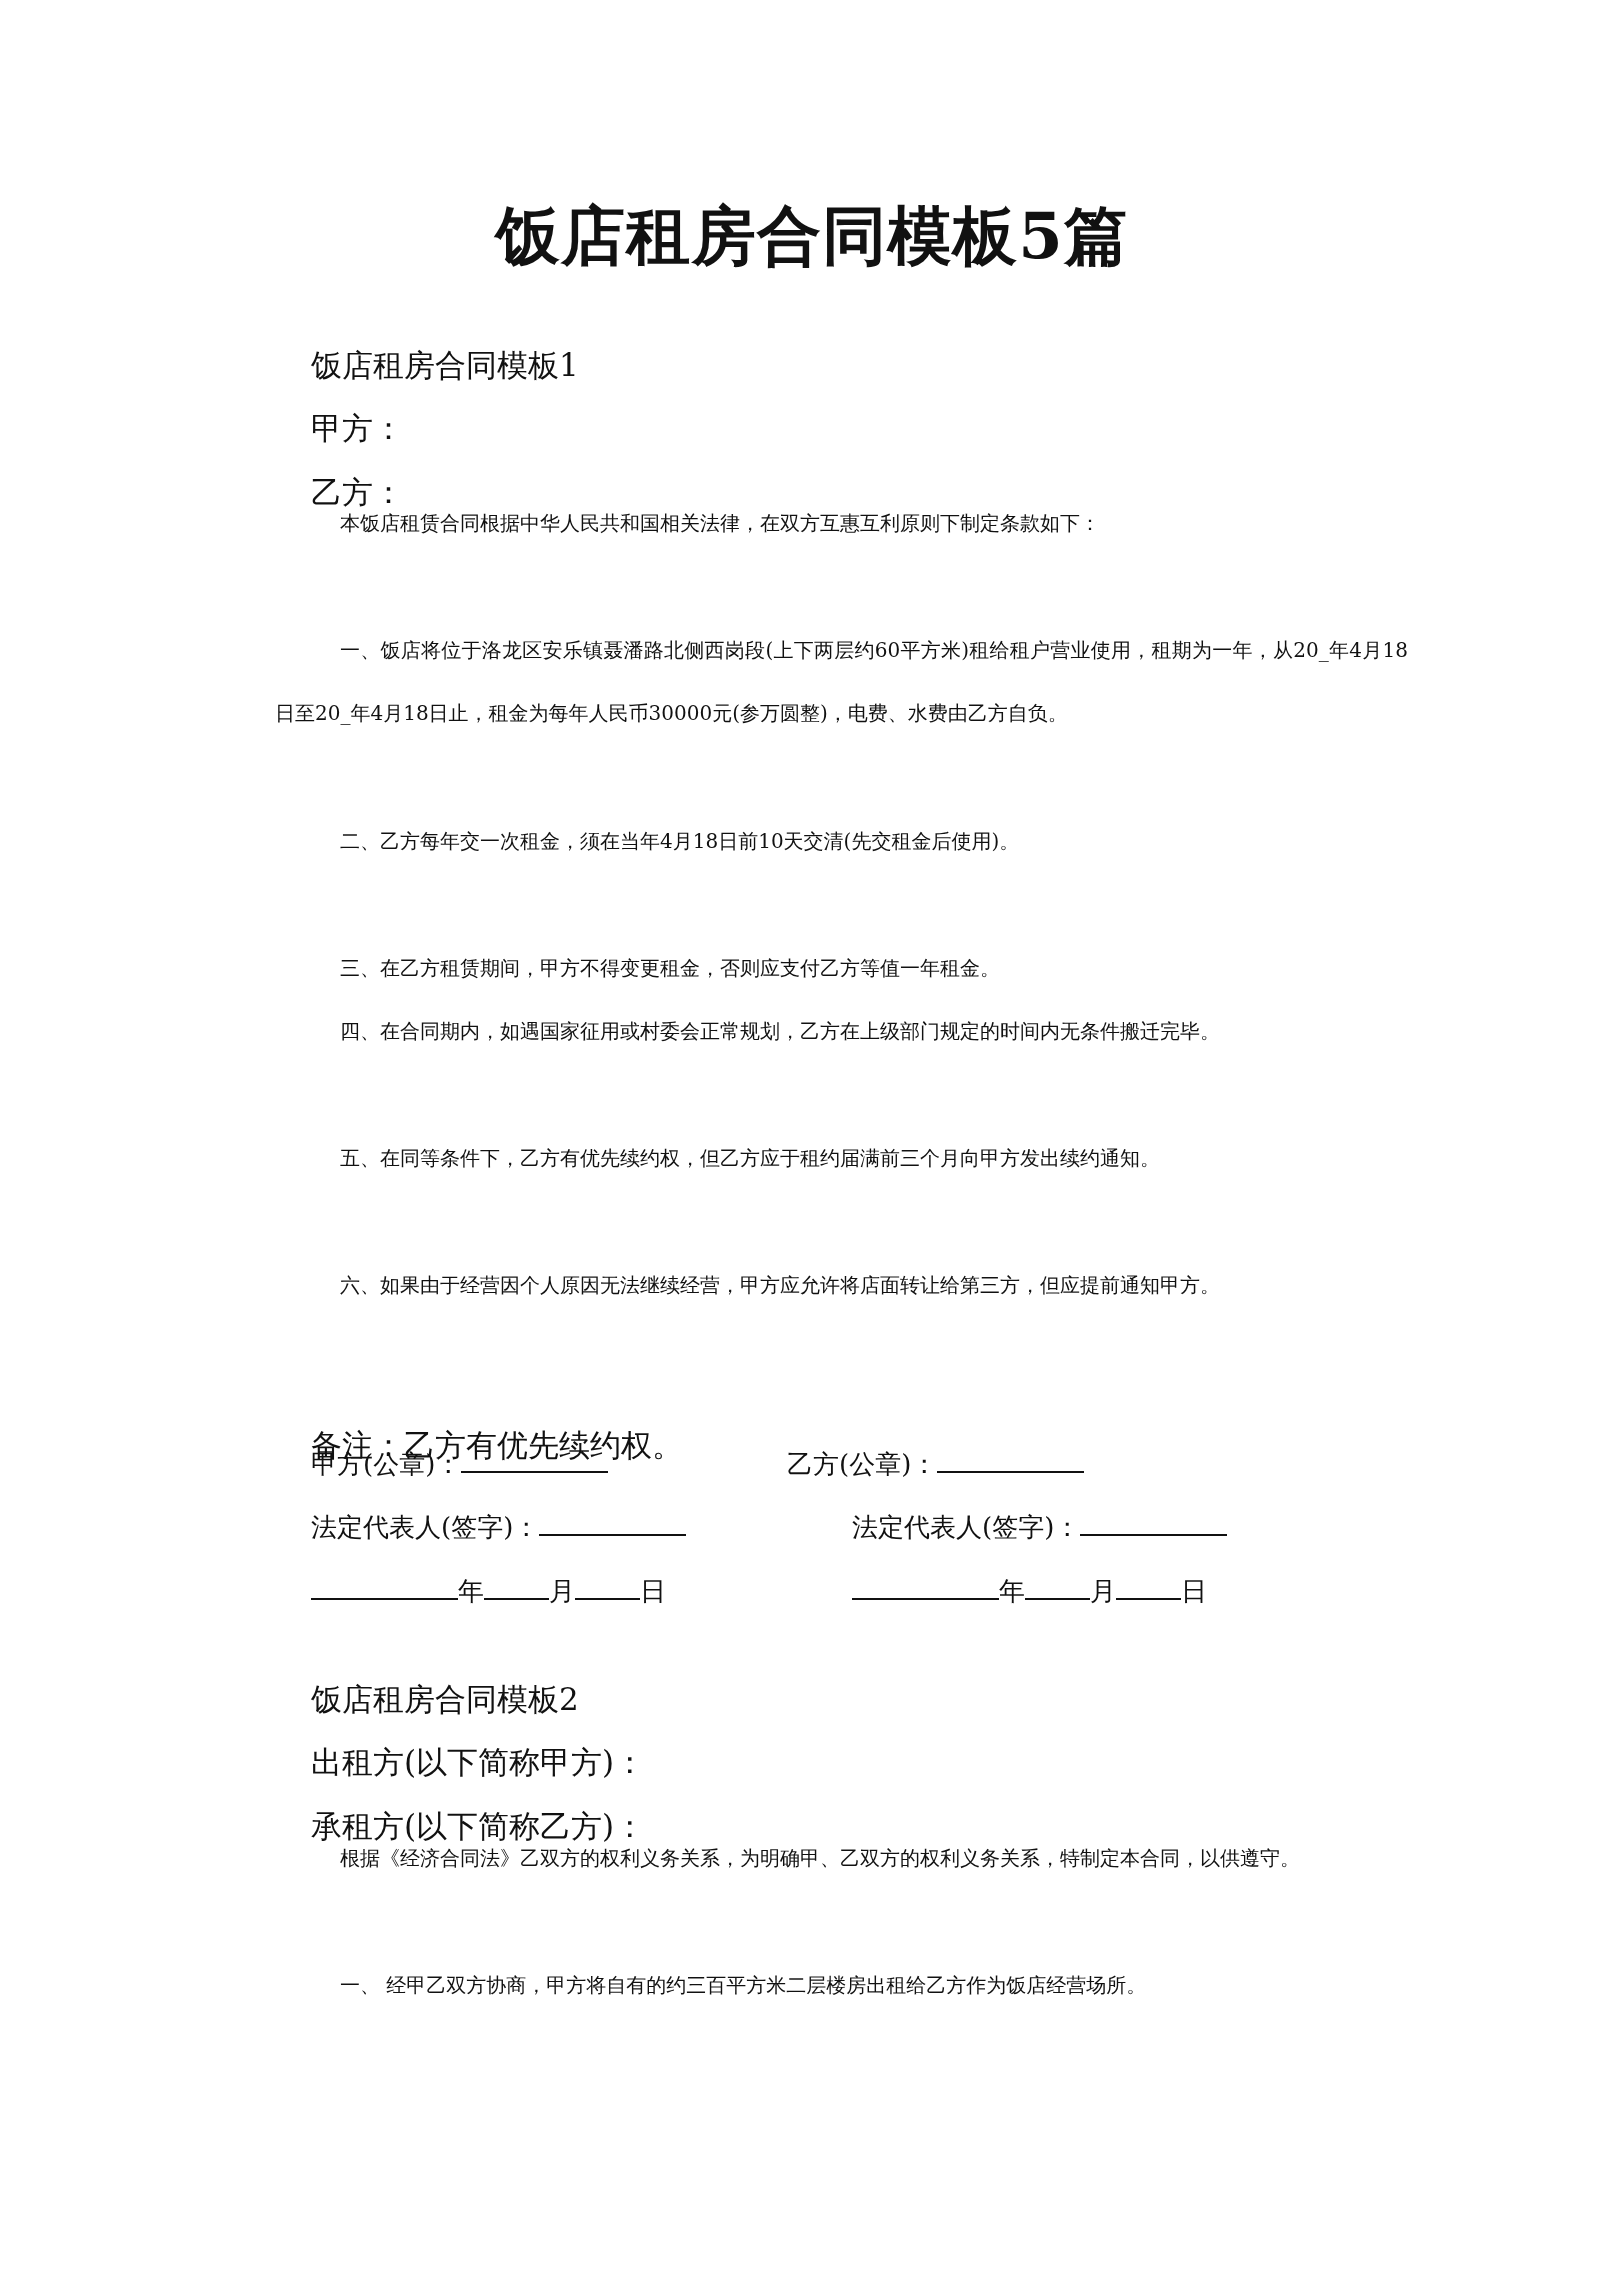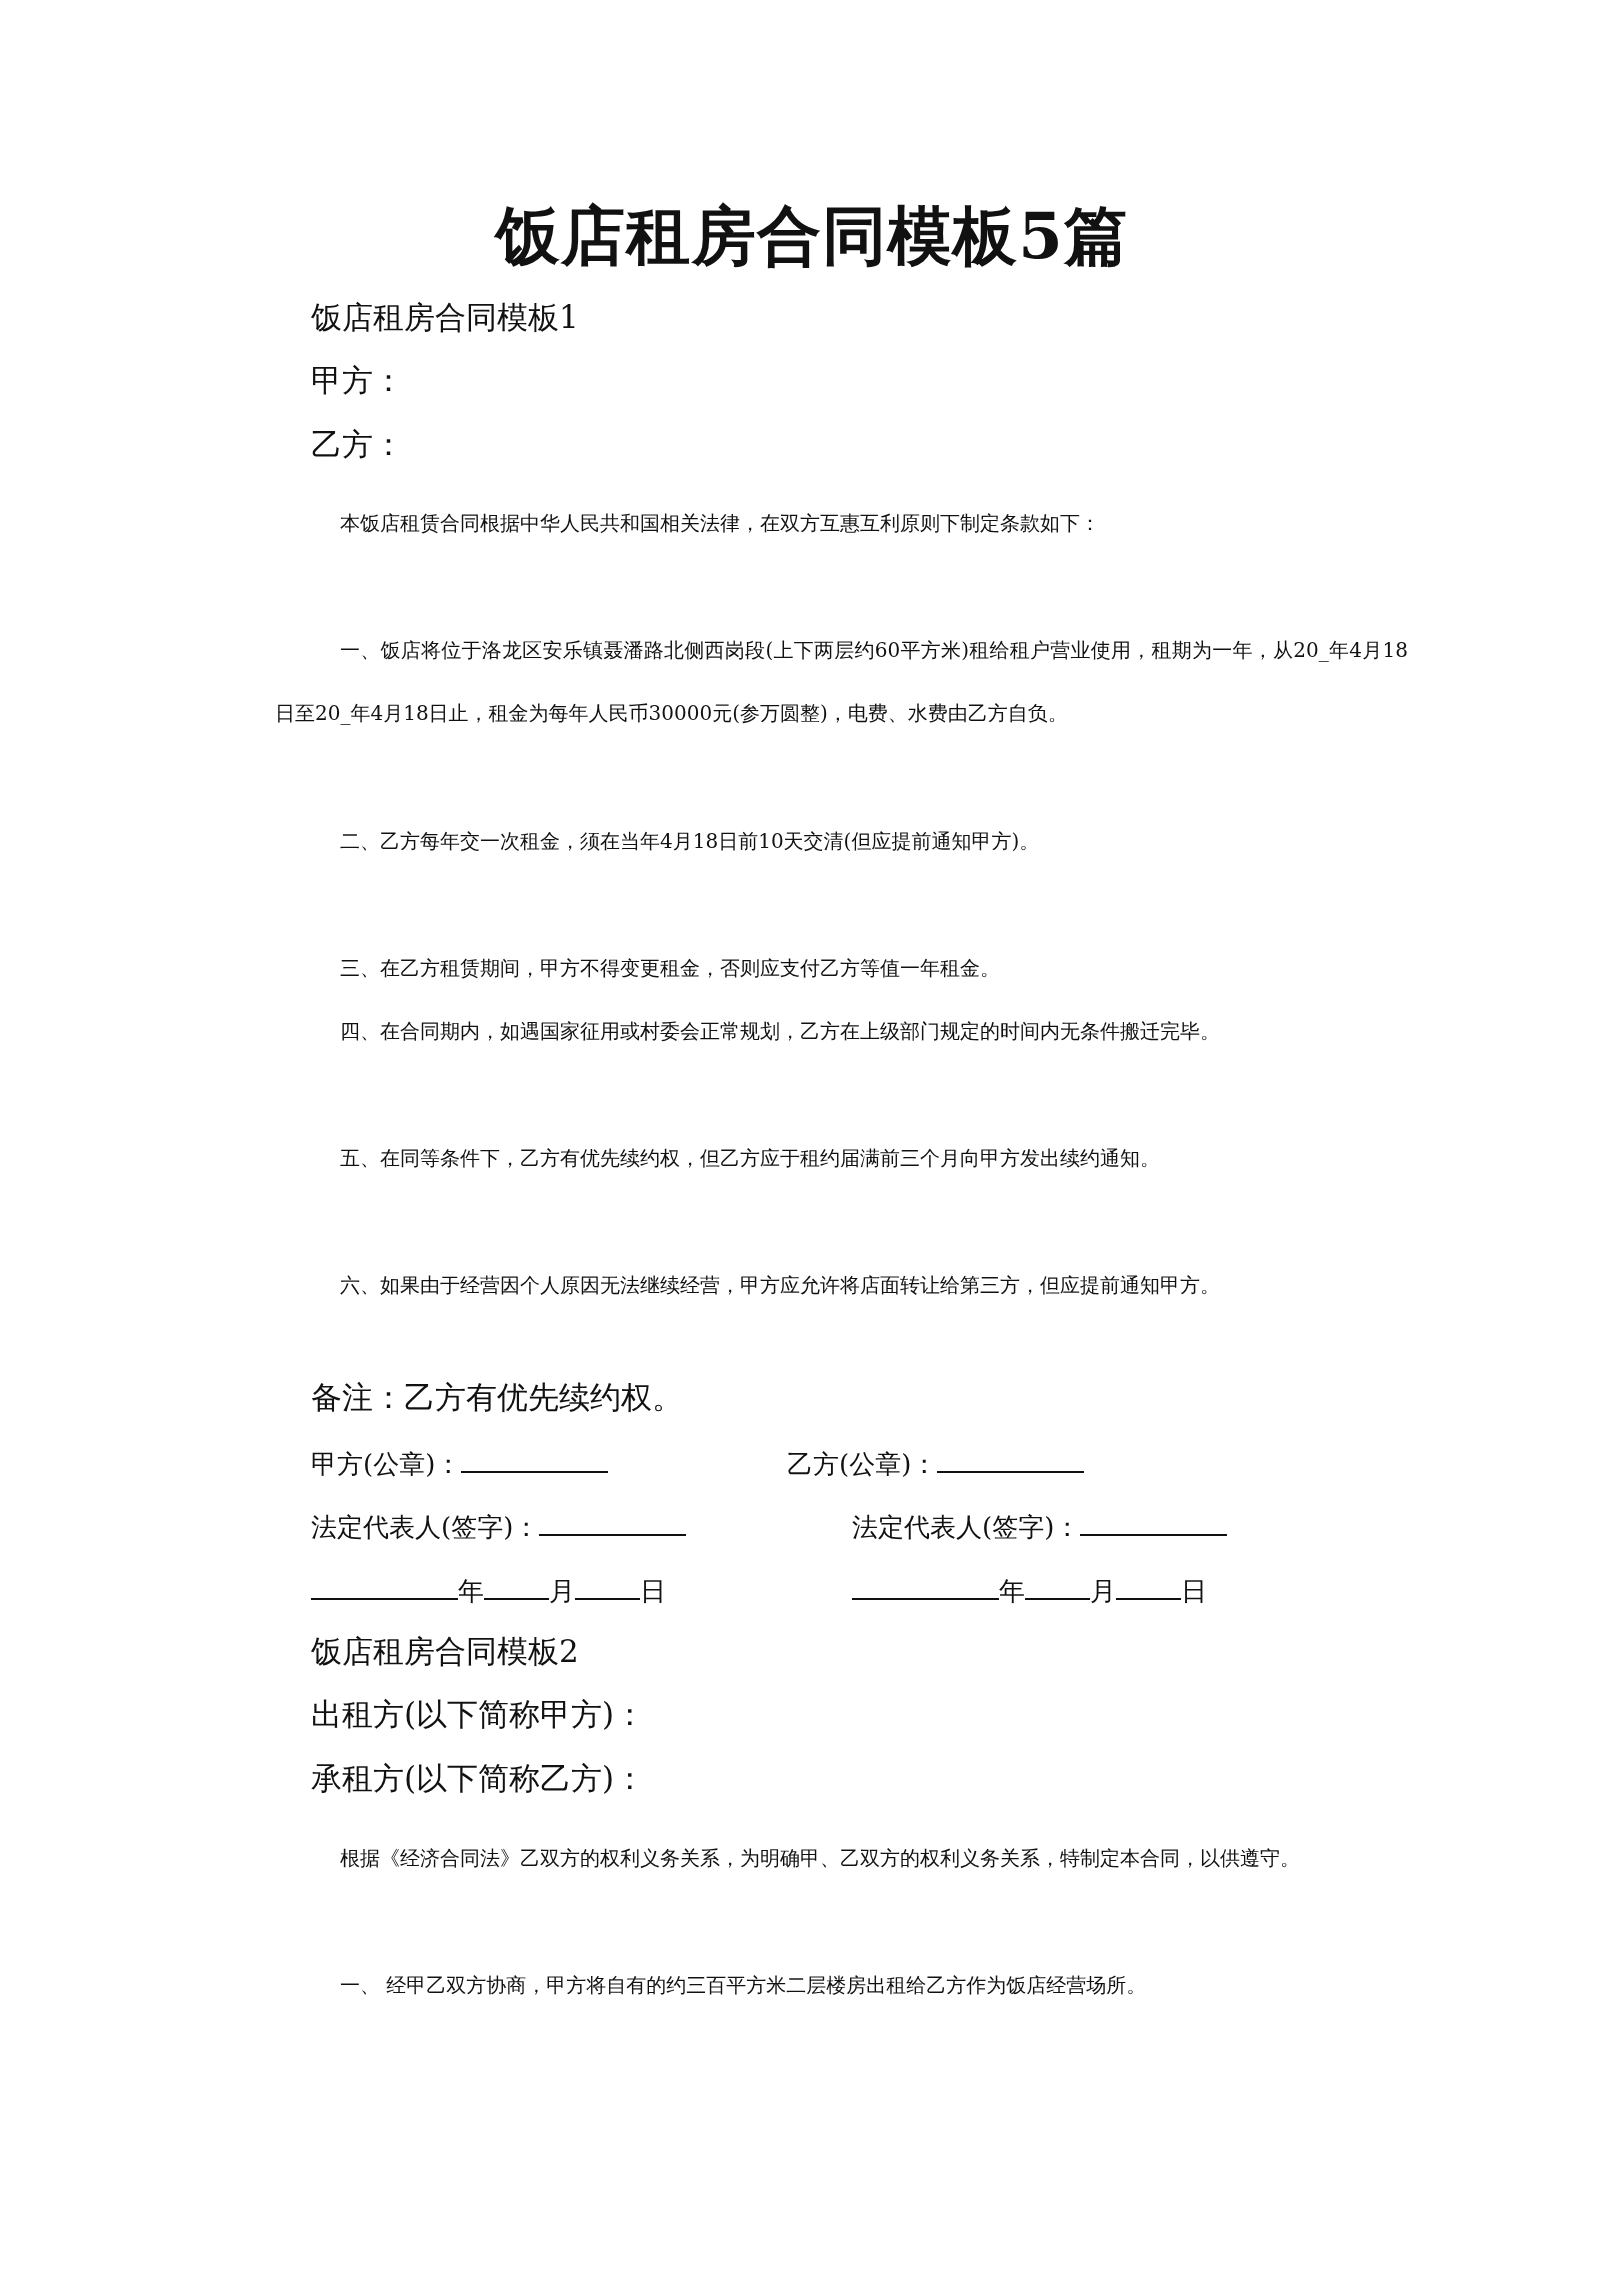--- a/index.html
+++ b/index.html
@@ -1,37 +1,37 @@
 <!DOCTYPE html>
 <html style="font-size:10.5px"><head>
 <meta charset="utf-8">
 <style>
   html, body { margin: 0; padding: 0; background: #ffffff; }
   body { width: 1623px; height: 2295px; position: relative; overflow: hidden; color: #111; font-family: "DejaVu Serif", "Liberation Serif", serif; }
   .page { position: absolute; left: 246px; top: 0; width: 1133px; }
   .title { position: absolute; left: 0; width: 1133px; top: 196px; text-align: center; font-size: 64px; line-height: 79px; letter-spacing: 1.3px; font-weight: bold; margin: 0; }
   .line { position: absolute; left: 0; width: 1133px; font-size: 31px; line-height: 39px; white-space: nowrap; }
-  .indent { padding-left: 65px; box-sizing: border-box; }
+  .indent { padding-left: 65px; box-sizing: border-box; margin-top: 48px; }
   .para { position: absolute; left: 13px; width: 1133px; font-size: 20px; line-height: 63px; text-indent: 65px; text-align: justify; text-align-last: left; margin: 16px; }
   .sig { position: absolute; font-size: 26px; line-height: 39px; white-space: nowrap; }
   .blank { display: inline-block; border-bottom: 2px solid #111; height: 29px; vertical-align: baseline; }
 </style>
 </head>
 <body>
 
 <div class="page">
   <h1 class="title">饭店租房合同模板5篇</h1>
 
   <div class="line indent" style="top:298px">饭店租房合同模板1</div>
   <div class="line indent" style="top:361px">甲方：</div>
   <div class="line indent" style="top:425px">乙方：</div>
 
   <p class="para" style="top:476px">本饭店租赁合同根据中华人民共和国相关法律，在双方互惠互利原则下制定条款如下：</p>
   <p class="para" style="top:603px">一、饭店将位于洛龙区安乐镇聂潘路北侧西岗段(上下两层约60平方米)租给租户营业使用，租期为一年，从20_年4月18日至20_年4月18日止，租金为每年人民币30000元(参万圆整)，电费、水费由乙方自负。</p>
-  <p class="para" style="top:794px">二、乙方每年交一次租金，须在当年4月18日前10天交清(但应提前通知甲方)。</p>
+  <p class="para" style="top:794px">二、乙方每年交一次租金，须在当年4月18日前10天交清(先交租金后使用)。</p>
   <p class="para" style="top:921px">三、在乙方租赁期间，甲方不得变更租金，否则应支付乙方等值一年租金。</p>
   <p class="para" style="top:984px">四、在合同期内，如遇国家征用或村委会正常规划，乙方在上级部门规定的时间内无条件搬迁完毕。</p>
   <p class="para" style="top:1111px">五、在同等条件下，乙方有优先续约权，但乙方应于租约届满前三个月向甲方发出续约通知。</p>
   <p class="para" style="top:1238px">六、如果由于经营因个人原因无法继续经营，甲方应允许将店面转让给第三方，但应提前通知甲方。</p>
 
   <div class="line indent" style="top:1378px">备注：乙方有优先续约权。</div>
 
   <div class="sig" style="left:65px; top:1442px">
     <span>甲方(公章)：</span><span class="blank" style="width:147px"></span>
   </div>

